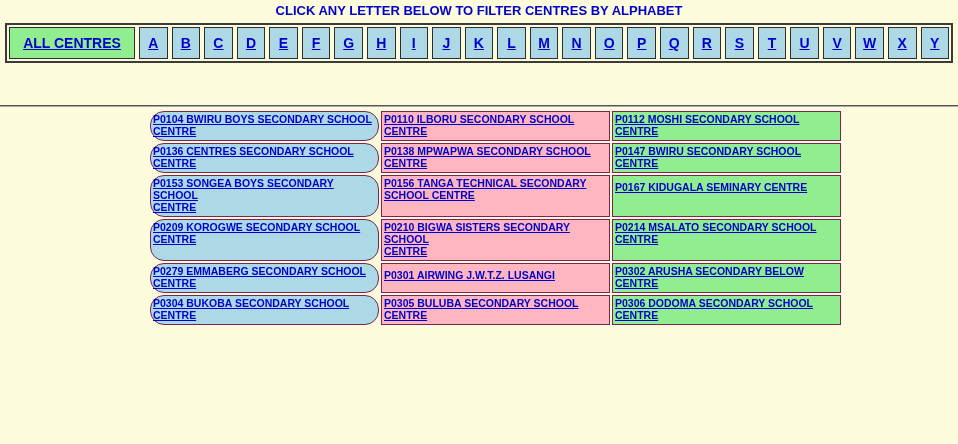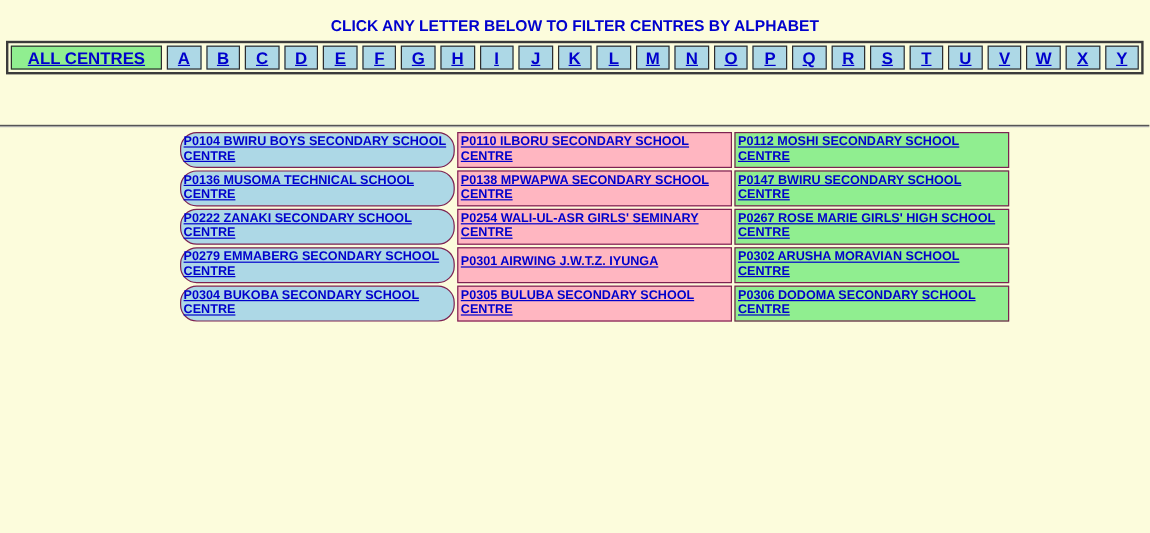--- a/index.html
+++ b/index.html
@@ -8,27 +8,27 @@
     --col1:#ADD8E6; --col2:#FFB6C1; --col3:#90EE90;
   }
   *{box-sizing:border-box;}
   html,body{margin:0;padding:0;}
   body{
     width:958px;height:444px;overflow:hidden;
     background:var(--page-bg);
     font-family:"Liberation Sans",sans-serif;
   }
   .title{
-    padding-top:14px;text-align:center;
+    padding-top:3px;text-align:center;
     font-size:13px;font-weight:bold;color:var(--title);
   }
   .filter-bar{
     margin:5px 5px 0 5px;
     border:2px solid var(--bar-border);
-    padding:2px;display:flex;gap:4px;height:28px;
+    padding:2px;display:flex;gap:4px;height:40px;
     background:var(--page-bg);
   }
   .filter-cell{
     border:1px solid #2E2E2E;
     display:flex;align-items:center;justify-content:center;
     background:var(--col1);
   }
   .filter-cell.all{flex:0 0 126px;background:var(--col3);}
   .filter-cell.letter{flex:1 1 0;}
   .filter-cell a{
@@ -147,38 +147,46 @@
 
 <table class="centres">
   <tbody id="centres-body">
       <tr>
         <td class="c0"><a class="centre-link">P0104 BWIRU BOYS SECONDARY SCHOOL
 CENTRE</a></td>
         <td class="c1"><a class="centre-link">P0110 ILBORU SECONDARY SCHOOL CENTRE</a></td>
         <td class="c2"><a class="centre-link">P0112 MOSHI SECONDARY SCHOOL CENTRE</a></td>
       </tr>
       <tr>
-        <td class="c0"><a class="centre-link">P0136 MUSOMA TECHNICAL SCHOOL
+        <td class="c0"><a class="centre-link">P0136 CENTRES SECONDARY SCHOOL
 CENTRE</a></td>
         <td class="c1"><a class="centre-link">P0138 MPWAPWA SECONDARY SCHOOL
 CENTRE</a></td>
         <td class="c2"><a class="centre-link">P0147 BWIRU SECONDARY SCHOOL CENTRE</a></td>
       </tr>
       <tr>
-        <td class="c0"><a class="centre-link">P0222 ZANAKI SECONDARY SCHOOL CENTRE</a></td>
-        <td class="c1"><a class="centre-link">P0254 WALI-UL-ASR GIRLS' SEMINARY
+        <td class="c0"><a class="centre-link">P0153 SONGEA BOYS SECONDARY SCHOOL
 CENTRE</a></td>
-        <td class="c2"><a class="centre-link">P0267 ROSE MARIE GIRLS' HIGH SCHOOL
+        <td class="c1"><a class="centre-link">P0156 TANGA TECHNICAL SECONDARY
+SCHOOL CENTRE</a></td>
+        <td class="c2"><a class="centre-link">P0167 KIDUGALA SEMINARY CENTRE</a></td>
+      </tr>
+      <tr>
+        <td class="c0"><a class="centre-link">P0209 KOROGWE SECONDARY SCHOOL
+CENTRE</a></td>
+        <td class="c1"><a class="centre-link">P0210 BIGWA SISTERS SECONDARY SCHOOL
+CENTRE</a></td>
+        <td class="c2"><a class="centre-link">P0214 MSALATO SECONDARY SCHOOL
 CENTRE</a></td>
       </tr>
       <tr>
         <td class="c0"><a class="centre-link">P0279 EMMABERG SECONDARY SCHOOL
 CENTRE</a></td>
-        <td class="c1"><a class="centre-link">P0301 AIRWING J.W.T.Z. IYUNGA</a></td>
-        <td class="c2"><a class="centre-link">P0302 ARUSHA MORAVIAN SCHOOL
+        <td class="c1"><a class="centre-link">P0301 AIRWING J.W.T.Z. LUSANGI</a></td>
+        <td class="c2"><a class="centre-link">P0302 ARUSHA SECONDARY BELOW
 CENTRE</a></td>
       </tr>
       <tr>
         <td class="c0"><a class="centre-link">P0304 BUKOBA SECONDARY SCHOOL
 CENTRE</a></td>
         <td class="c1"><a class="centre-link">P0305 BULUBA SECONDARY SCHOOL CENTRE</a></td>
         <td class="c2"><a class="centre-link">P0306 DODOMA SECONDARY SCHOOL
 CENTRE</a></td>
       </tr>
     </tbody>

